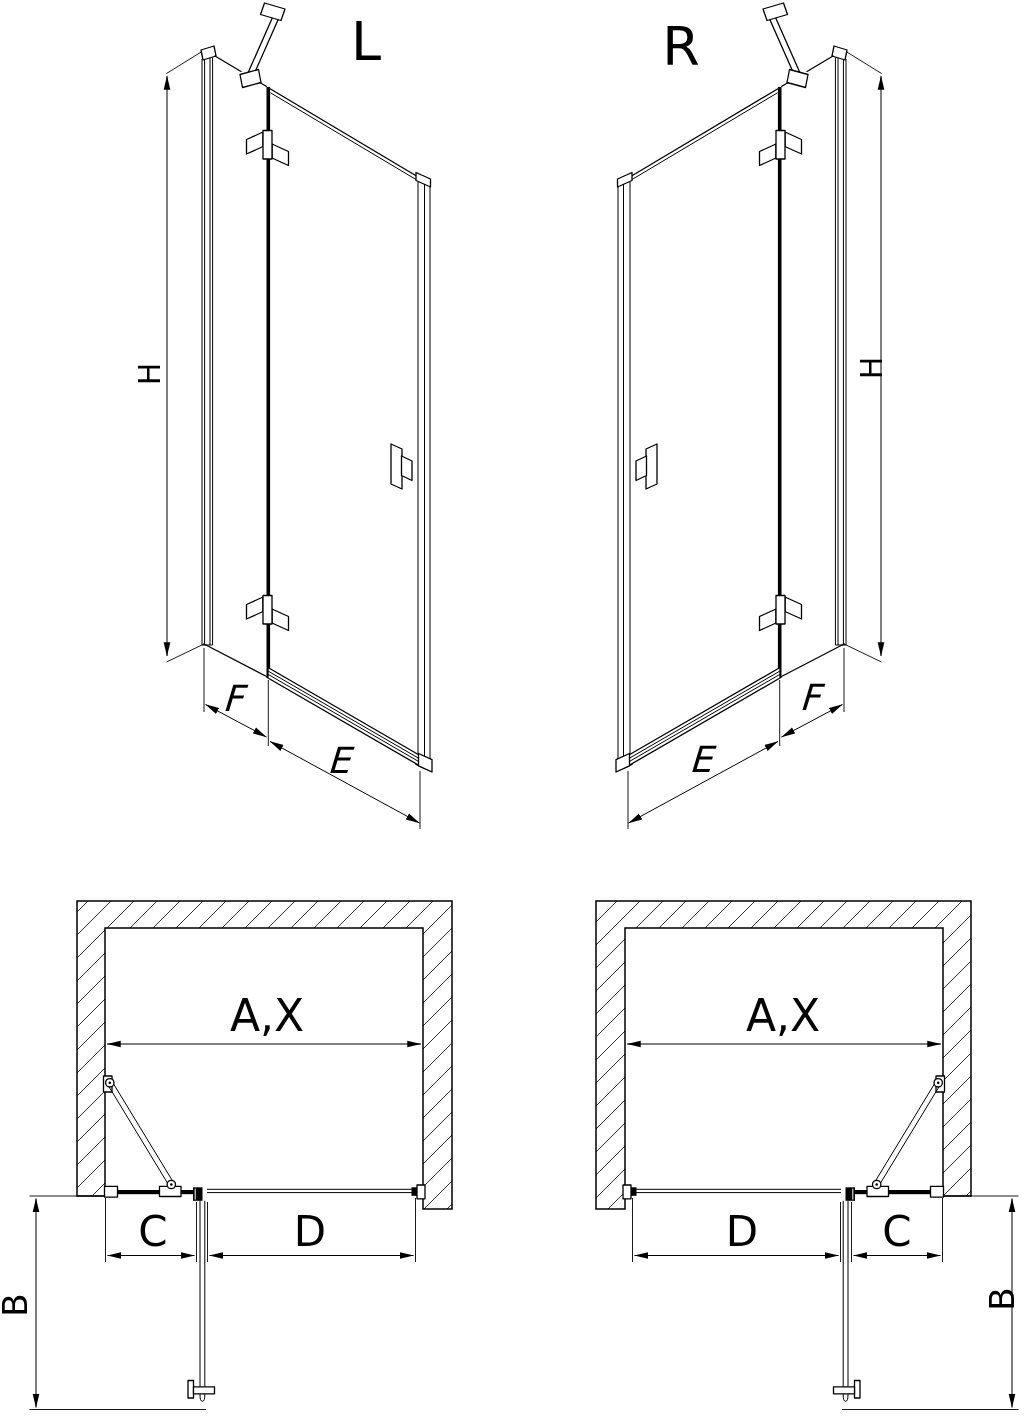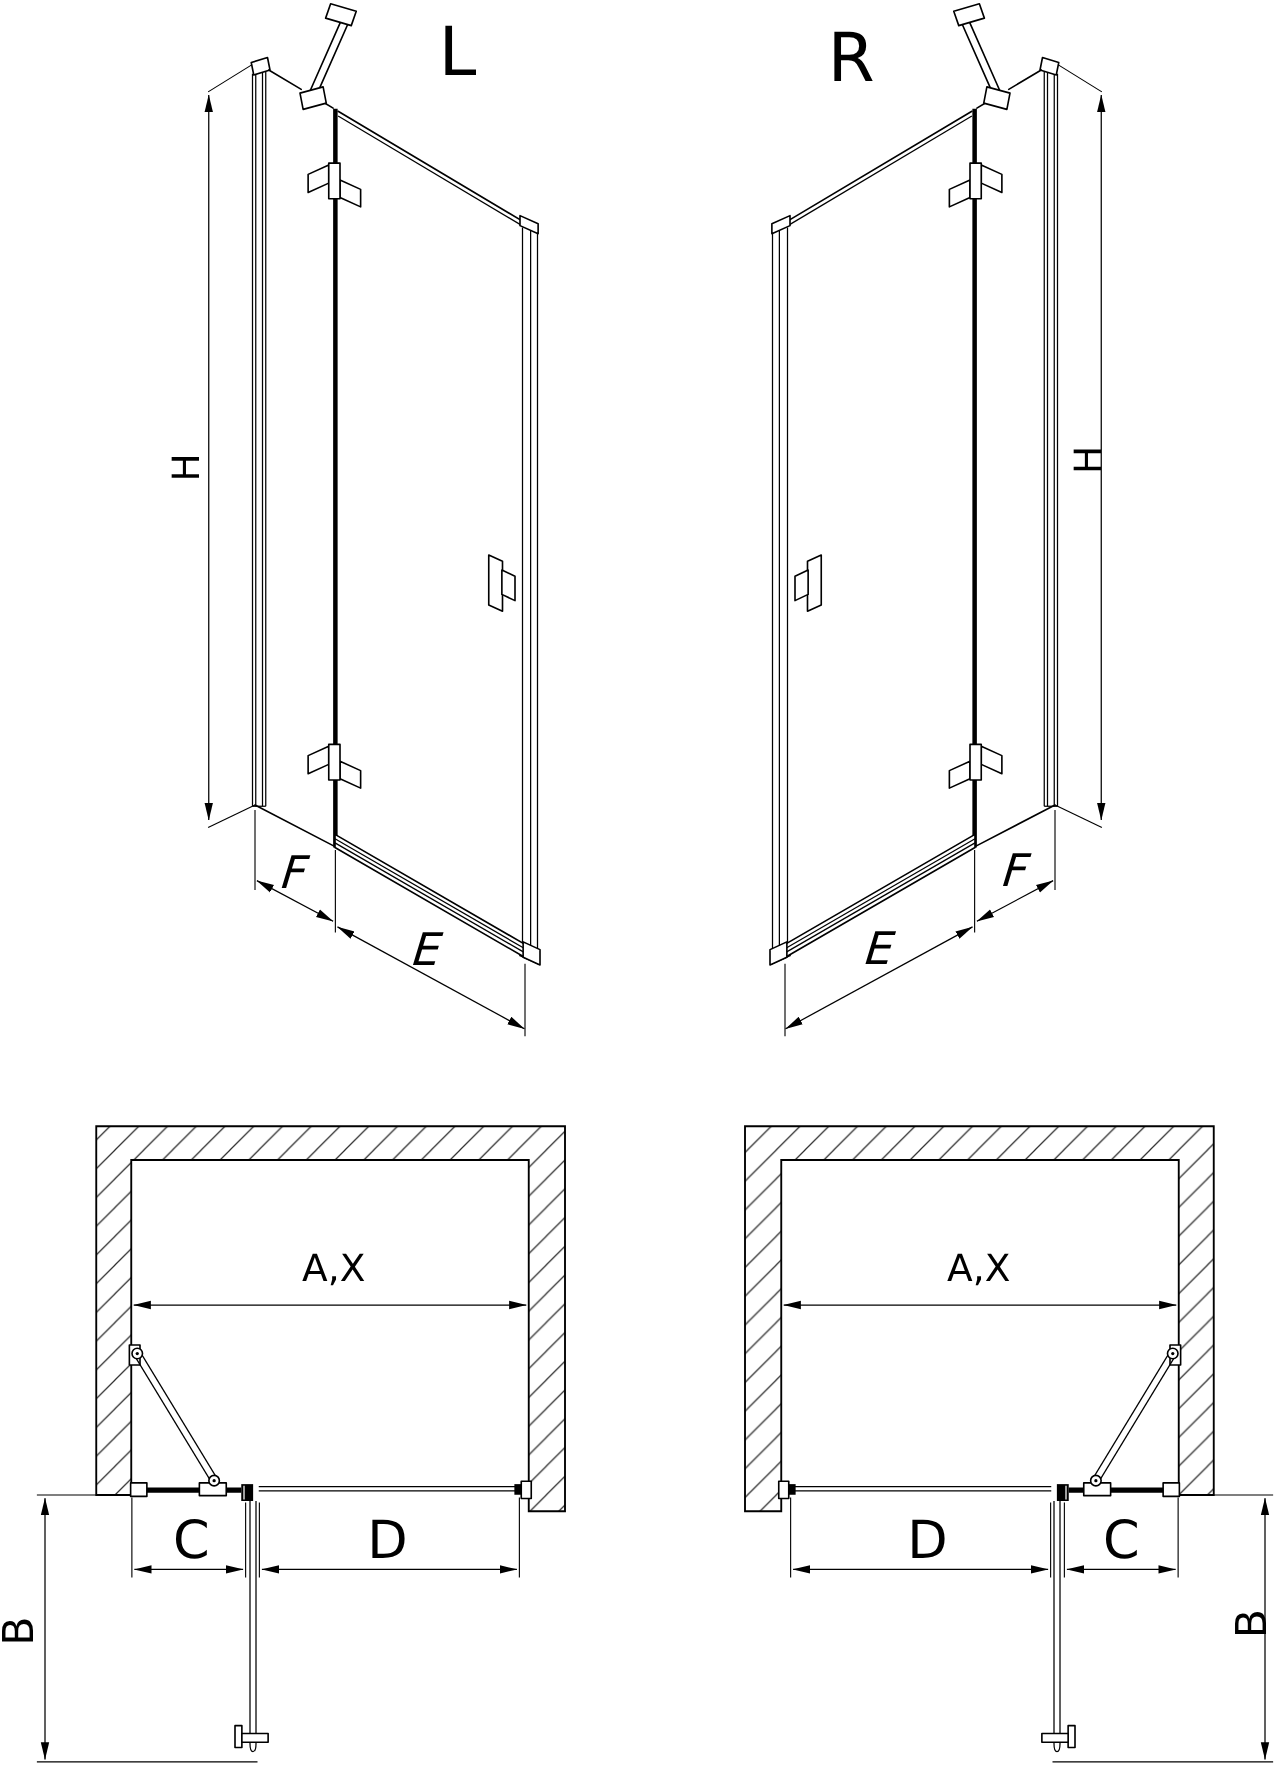--- a/index.html
+++ b/index.html
@@ -14,21 +14,21 @@
   .dim{stroke:#000;stroke-width:1;fill:none;marker-start:url(#ar);marker-end:url(#ar);}
   .ext{stroke:#000;stroke-width:0.9;fill:none;}
   .wall{fill:url(#hatch);stroke:#000;stroke-width:1.5;stroke-linejoin:miter;}
   
   .lbl{position:absolute;color:#000;transform:translate(-50%,-50%);white-space:nowrap;line-height:1;}
   .lbl.rot{transform:translate(-50%,-50%) rotate(-90deg);}
   .lbl.it{font-style:italic;transform:translate(-50%,-50%) skewX(-6deg);}
   .variant{font-size:54px;}
   .dimH{font-size:30px;}
   .dimFE{font-size:36px;}
-  .dimAX{font-size:30px;text-align:center;}
+  .dimAX{font-size:44px;text-align:center;}
   .dimCD{font-size:42px;}
   .dimB{font-size:34px;}
 </style>
 </head>
 <body>
 
 <div class="stage">
 
 <svg width="1030" height="1426" viewBox="0 0 1030 1426" shape-rendering="geometricPrecision">
   <defs>

